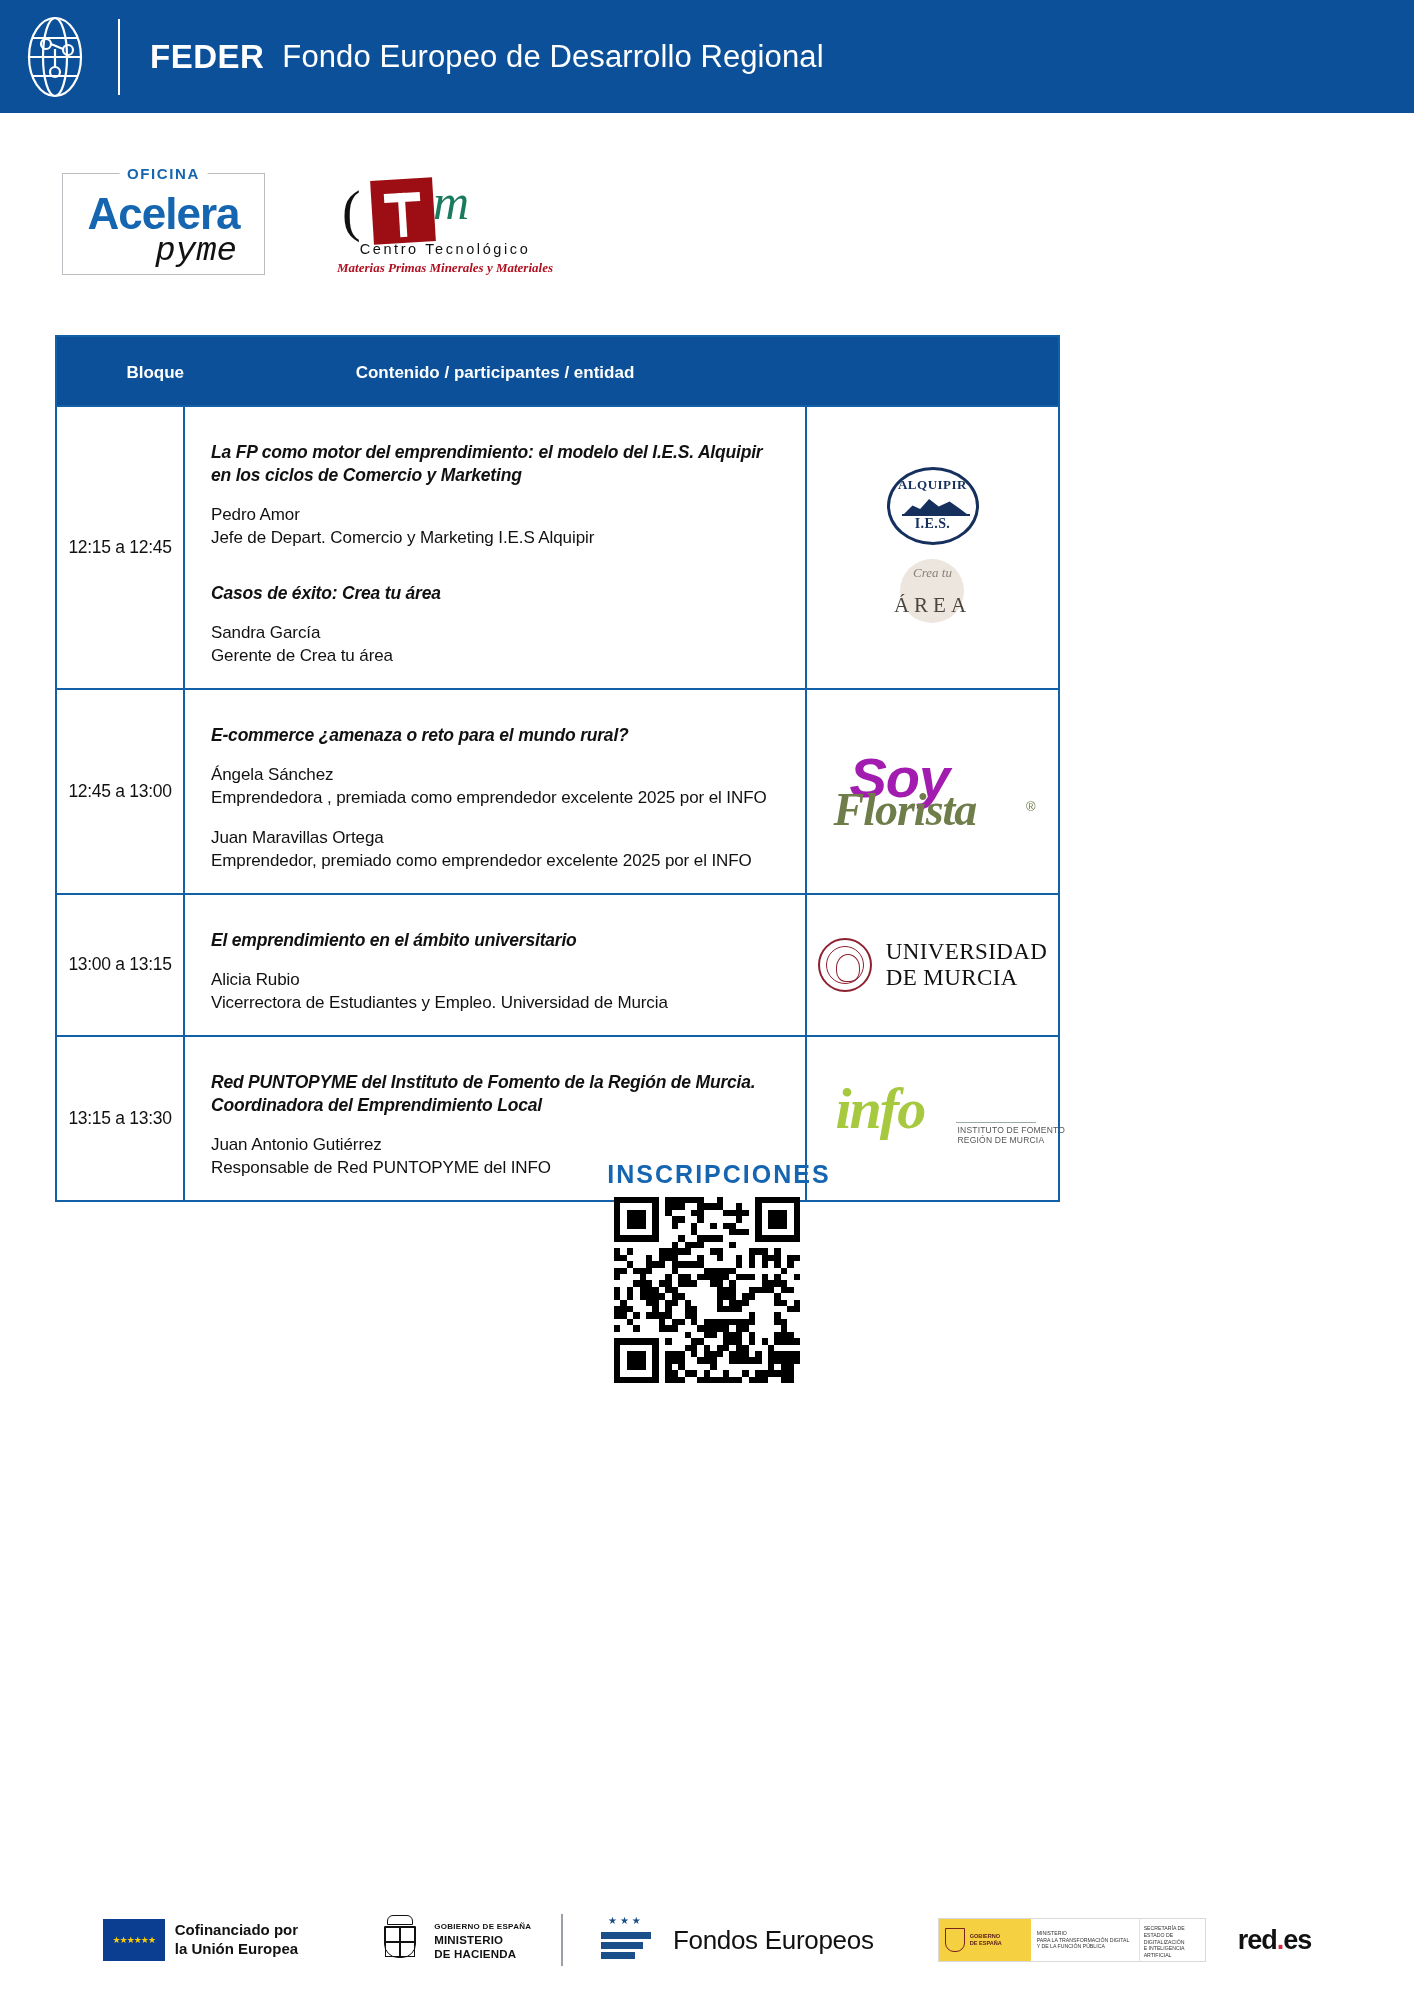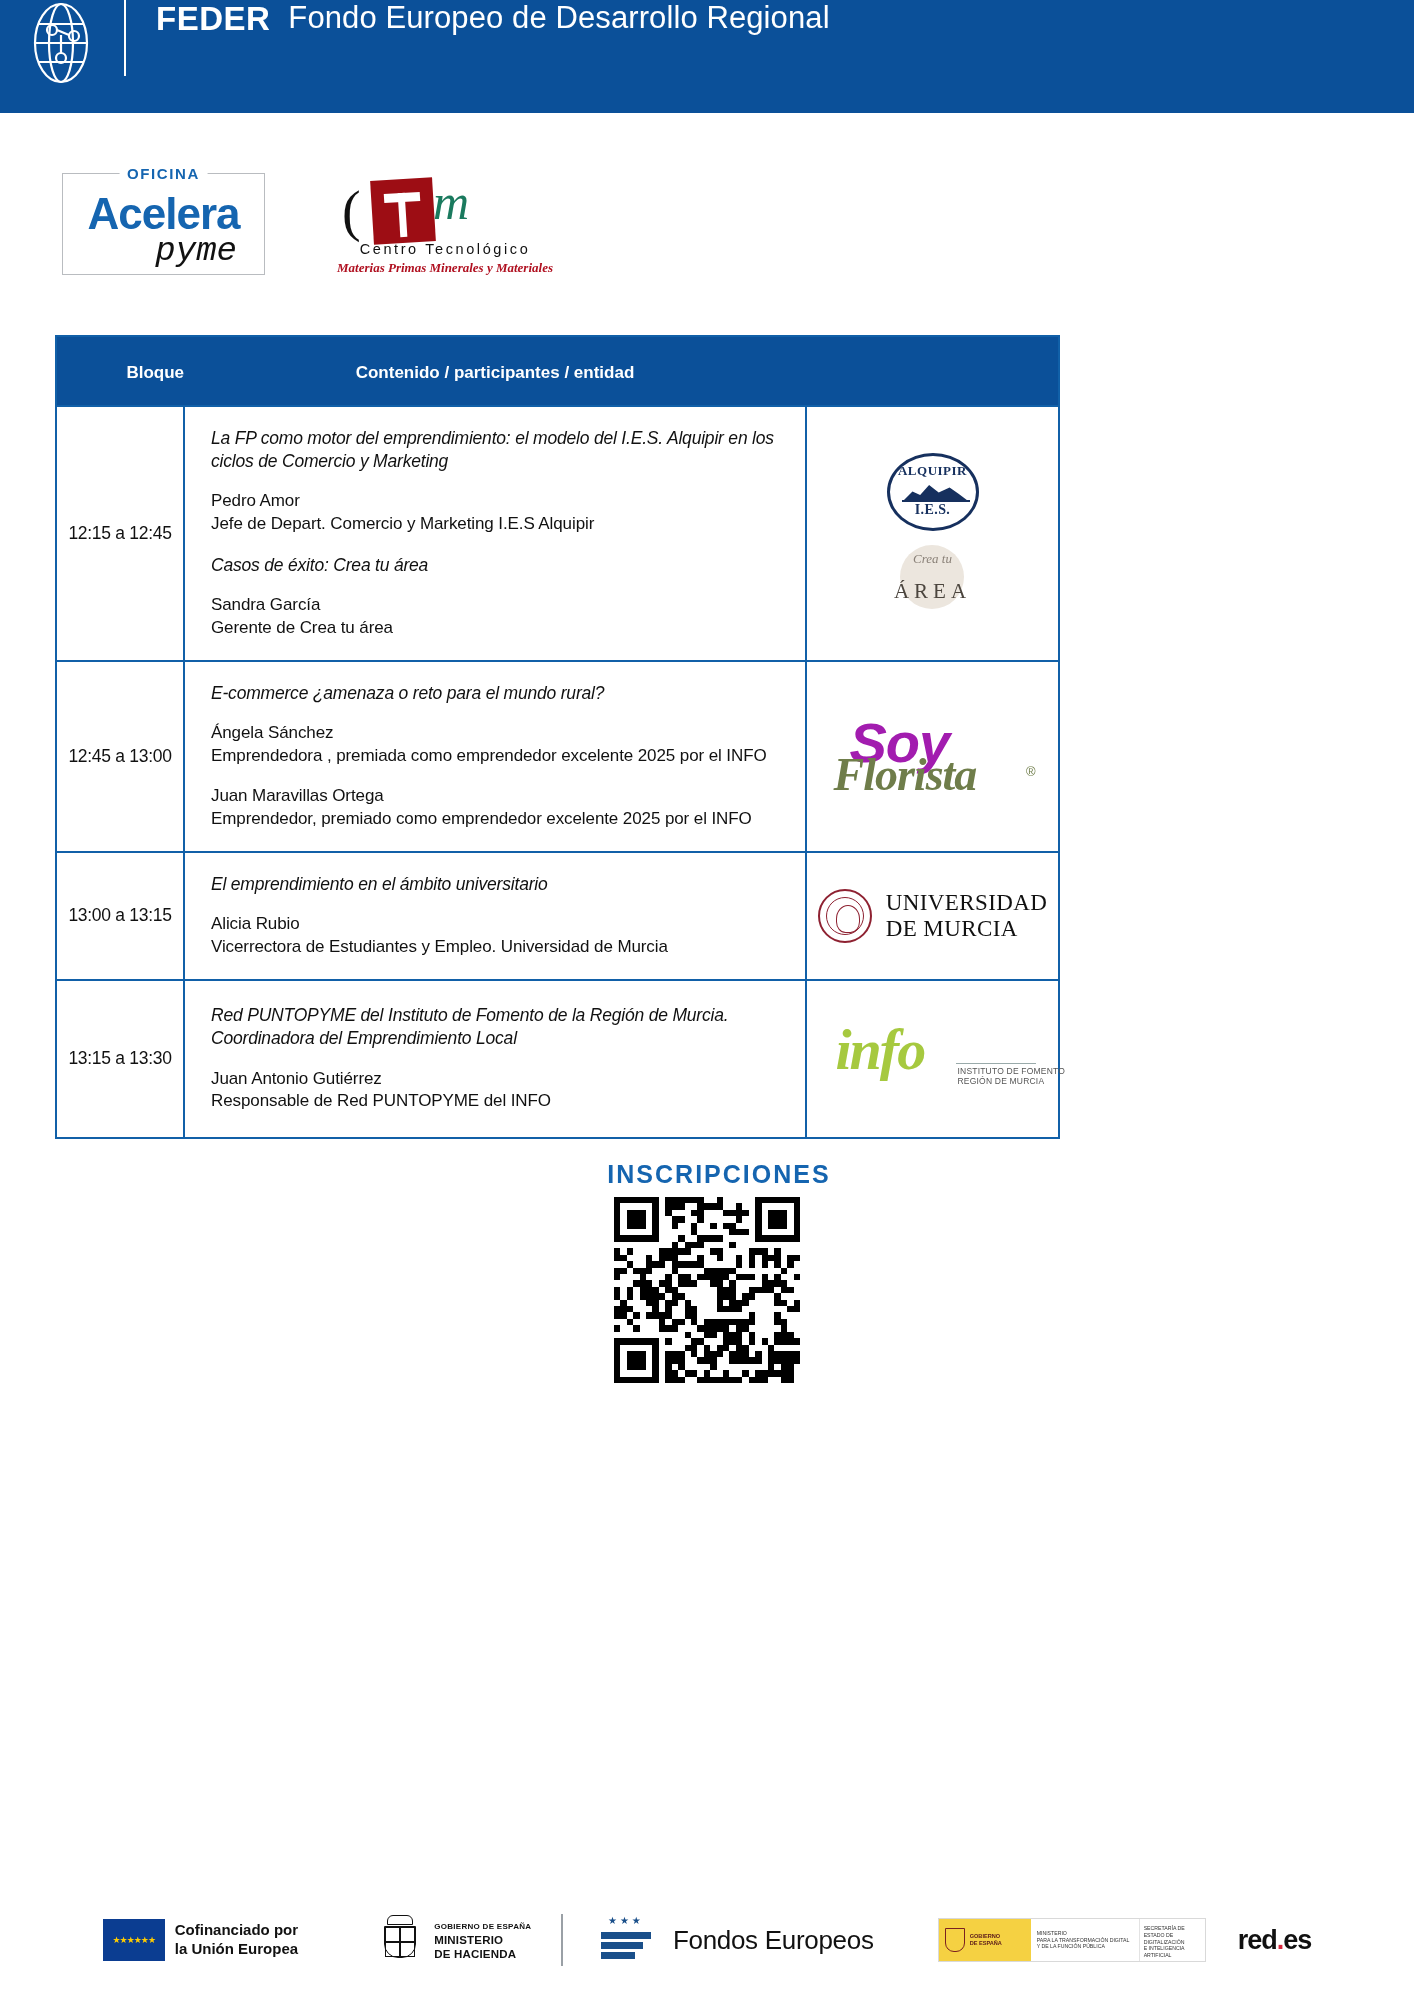--- a/index.html
+++ b/index.html
@@ -11,22 +11,22 @@
     position: relative;
     overflow: hidden;
   }
 
   
   .feder-banner {
     width: 1414px;
     height: 113px;
     background: #0b5099;
     display: flex;
-    align-items: flex-start;
-    padding-left: 22px;
+    align-items: center;
+    padding-left: 16px;
   }
   .globe-icon { width: 78px; height: 86px; flex: 0 0 auto; }
   .banner-divider {
     width: 2px; height: 76px; background: #ffffff;
     margin: 0 30px 0 24px; flex: 0 0 auto;
   }
   .feder-word {
     color: #ffffff; font-size: 33px; font-weight: bold;
     letter-spacing: 0.5px; font-family: "Liberation Sans", sans-serif;
   }
@@ -127,22 +127,22 @@
     font-size: 17.5px; color: #111; letter-spacing: -0.3px;
   }
   .cell-content {
     padding: 20px 24px 20px 26px;
   }
   .cell-logo {
     width: 253px; text-align: center; padding: 10px;
     position: relative;
   }
   .title-line {
-    font-size: 17.5px; font-weight: normal; font-style: italic;
-    color: #111; line-height: 1.32; letter-spacing: -0.2px;
+    font-size: 17.5px; font-weight: bold; font-style: italic;
+    color: #111; line-height: 1.32; letter-spacing: -0.2px; margin-top: 14px;
   }
   .people {
     font-size: 17px; color: #111; line-height: 1.35;
     margin-top: 17px; letter-spacing: -0.1px;
   }
   .block-gap { height: 18px; }
 
   
   .alquipir-seal {
     width: 92px; height: 78px; margin: 0 auto 6px auto;

